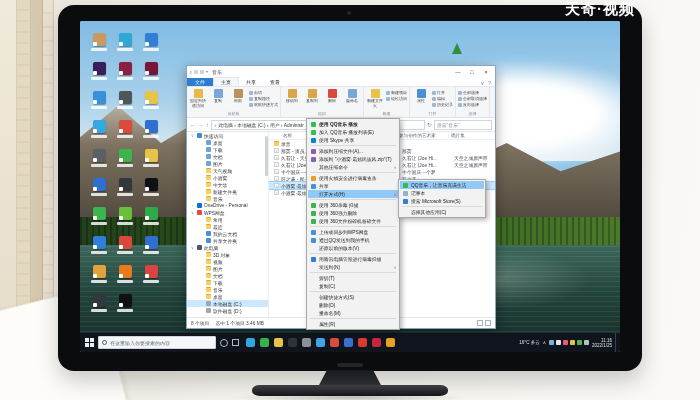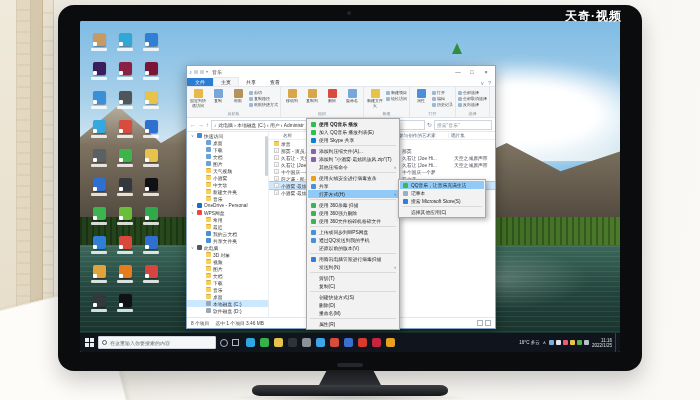--- a/index.html
+++ b/index.html
@@ -17,21 +17,21 @@
   .paper1{left:-35px;top:302px;width:150px;height:120px;background:#fdfcf9;transform:rotate(-14deg);border:1px solid #eee8dd;box-shadow:0 2px 6px rgba(0,0,0,.12);}
 
   
   .monitor{left:58px;top:5px;width:584px;height:366px;background:#0b0c0e;border-radius:16px;box-shadow:0 10px 22px rgba(0,0,0,.20);}
   .webcam{left:289px;top:6px;width:4px;height:4px;border-radius:50%;background:#23252b;}
   .logo-dot{left:50%;bottom:4px;width:26px;height:4px;margin-left:-13px;border-radius:2px;background:#24262b;}
   .stand-neck{left:318px;top:370px;width:64px;height:17px;background:linear-gradient(180deg,#191a1e,#303237);clip-path:polygon(14% 0,86% 0,100% 100%,0 100%);}
   .stand-base{left:252px;top:385px;width:196px;height:11px;border-radius:8px/5px;background:linear-gradient(180deg,#3d3f45,#16171a);}
   .base-shadow{left:230px;top:393px;width:240px;height:9px;border-radius:50%;background:radial-gradient(ellipse at center,rgba(0,0,0,.22),rgba(0,0,0,0) 70%);}
 
-  .watermark{left:565px;top:8px;color:#ffffff;font-size:12px;font-weight:bold;letter-spacing:1px;z-index:60;}
+  .watermark{left:565px;top:0;color:#ffffff;font-size:15px;font-weight:bold;letter-spacing:1px;z-index:60;}
 
   
   .screen{left:22px;top:16px;width:540px;height:331px;overflow:hidden;background:#8ec4e8;border-radius:2px;}
   .sky{left:0;top:0;width:540px;height:140px;background:linear-gradient(180deg,#7fbbe4 0%,#a7d0ea 55%,#e2eef3 100%);}
   .cloud{border-radius:50%;filter:blur(4px);}
   .cloud.c1{left:300px;top:38px;width:280px;height:110px;background:radial-gradient(closest-side,#ffffff 55%,rgba(255,255,255,0));}
   .cloud.c2{left:120px;top:55px;width:160px;height:60px;background:radial-gradient(closest-side,rgba(255,255,255,.9) 45%,rgba(255,255,255,0));}
   .mountains{left:0;top:68px;width:540px;height:142px;background:linear-gradient(180deg,#cfc6b6 0%,#7d7260 40%,#4c443a 100%);
     clip-path:polygon(0 100%,0 34%,7% 12%,15% 38%,23% 20%,33% 46%,42% 26%,52% 50%,61% 32%,70% 54%,79% 38%,89% 58%,100% 44%,100% 100%);}
   .treeline{left:0;top:196px;width:540px;height:30px;background:linear-gradient(90deg,#22401b,#33601f 55%,#4c7a2b);}

